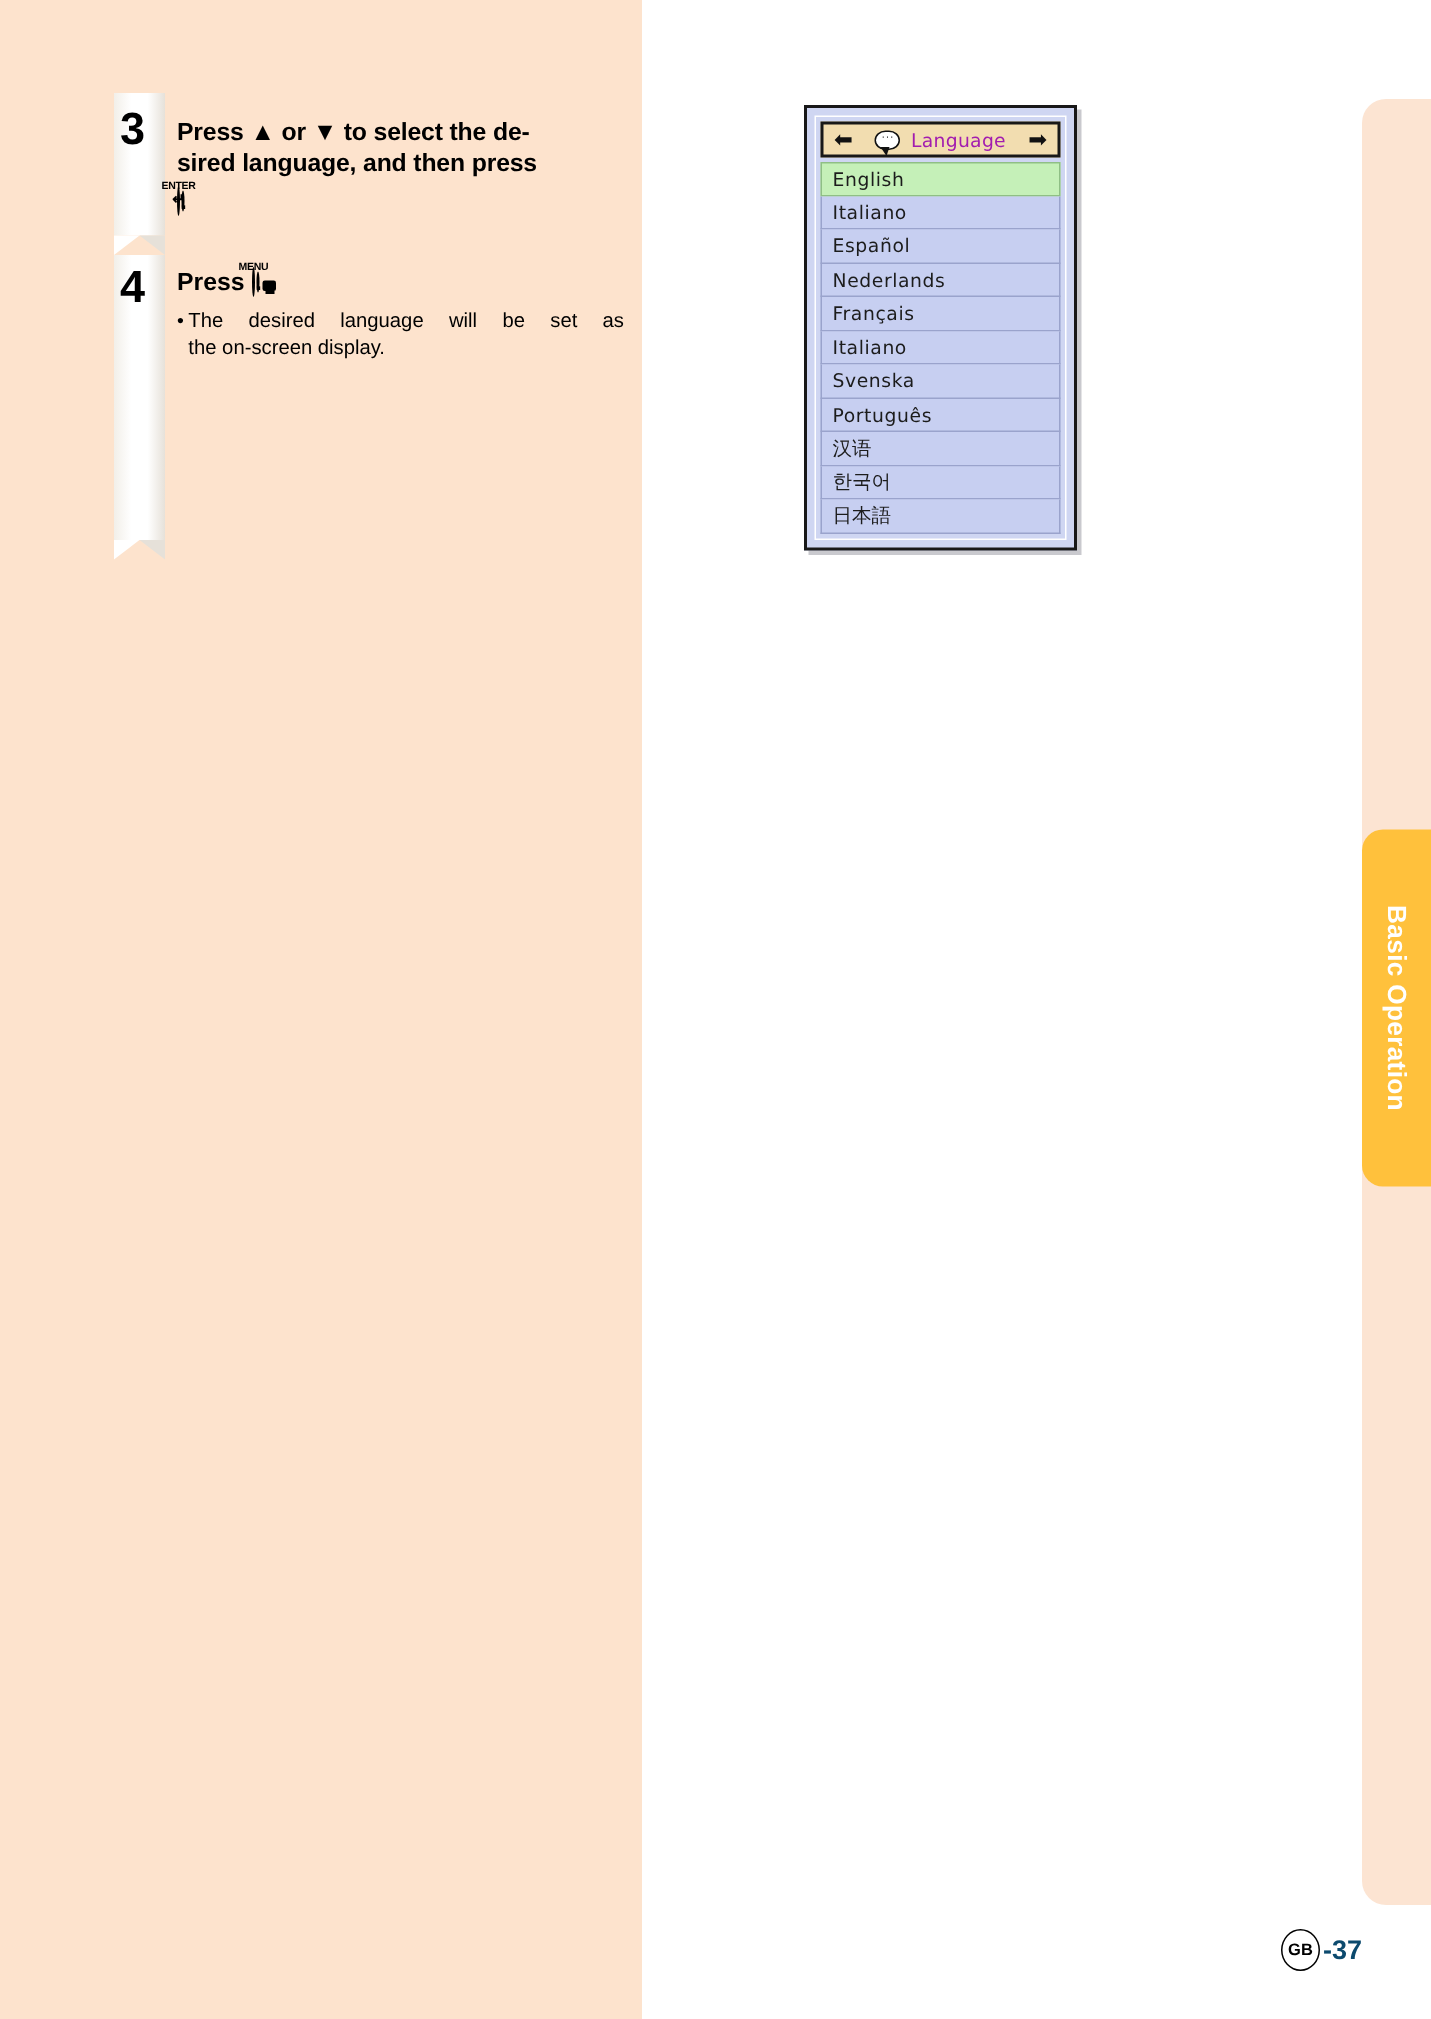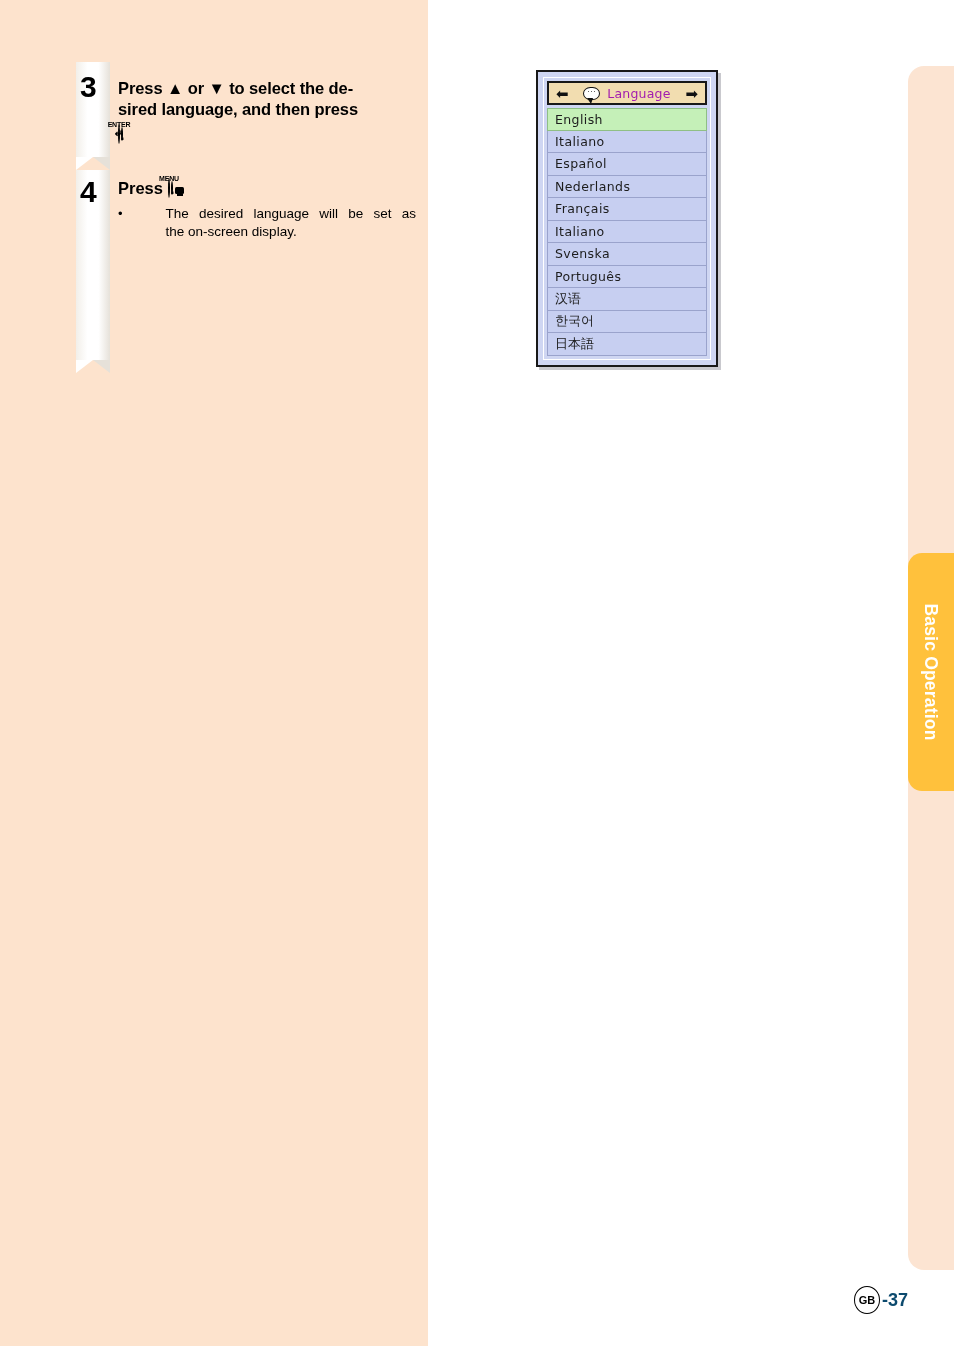--- a/index.html
+++ b/index.html
@@ -124,21 +124,21 @@
   }
   .bullet-dot {
     font-size: 13px;
     line-height: 17.5px;
     margin-right: 3px;
   }
   .bullet-text {
     flex: 1;
     text-align: justify;
   }
-  .bullet-text > span { display: block; margin-left: 40px; }
+  .bullet-text > span { display: block; }
   .bullet-text .j1 {
     text-align: justify;
     text-align-last: justify;
   }
 
   
   .keycap {
     position: relative;
     display: inline-block;
     vertical-align: bottom;

